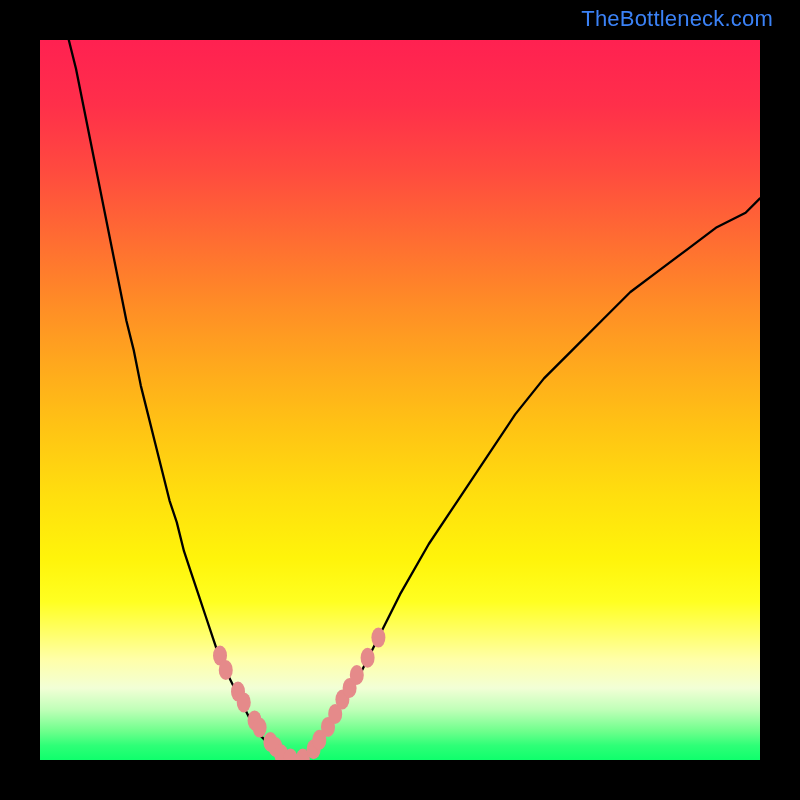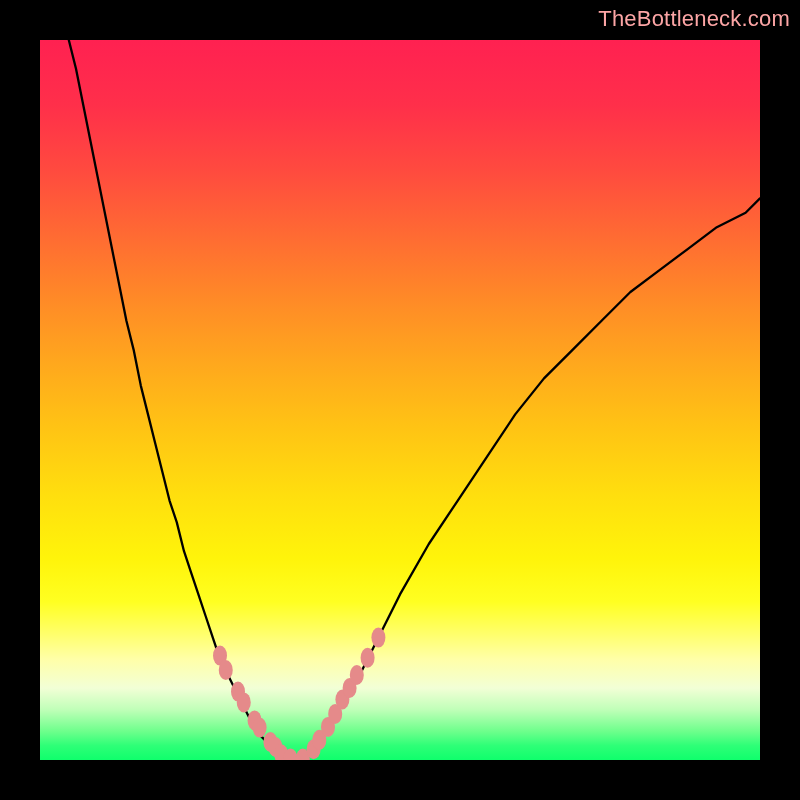--- a/index.html
+++ b/index.html
@@ -21,22 +21,22 @@
     position: absolute;
     left: 40px;
     top: 40px;
     width: 720px;
     height: 720px;
     overflow: hidden;
   }
   .watermark {
     position: absolute;
     top: 6px;
-    right: 10px;
-    color: #fca5a5;
+    right: 27px;
+    color: #3b82f6;
     font-size: 22px;
     font-weight: 500;
     letter-spacing: 0.2px;
   }
   svg { display: block; }
 </style>
 </head>
 <body>
 
 <div class="container">

